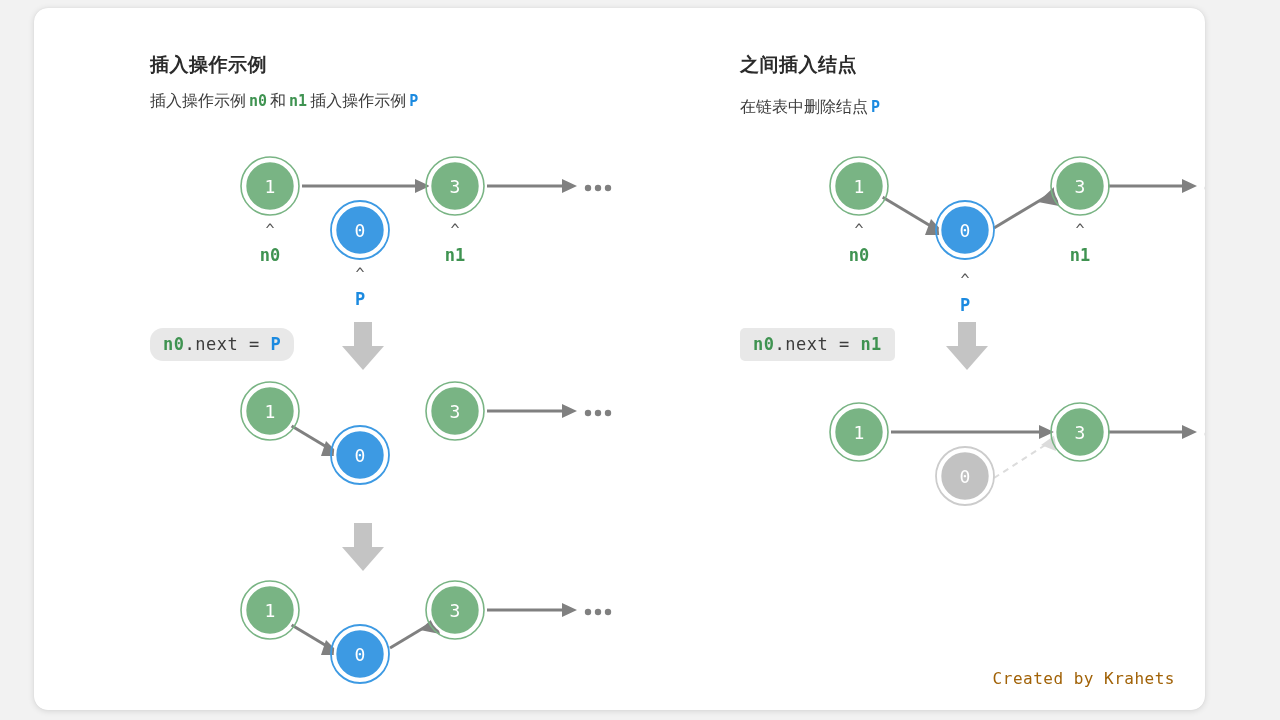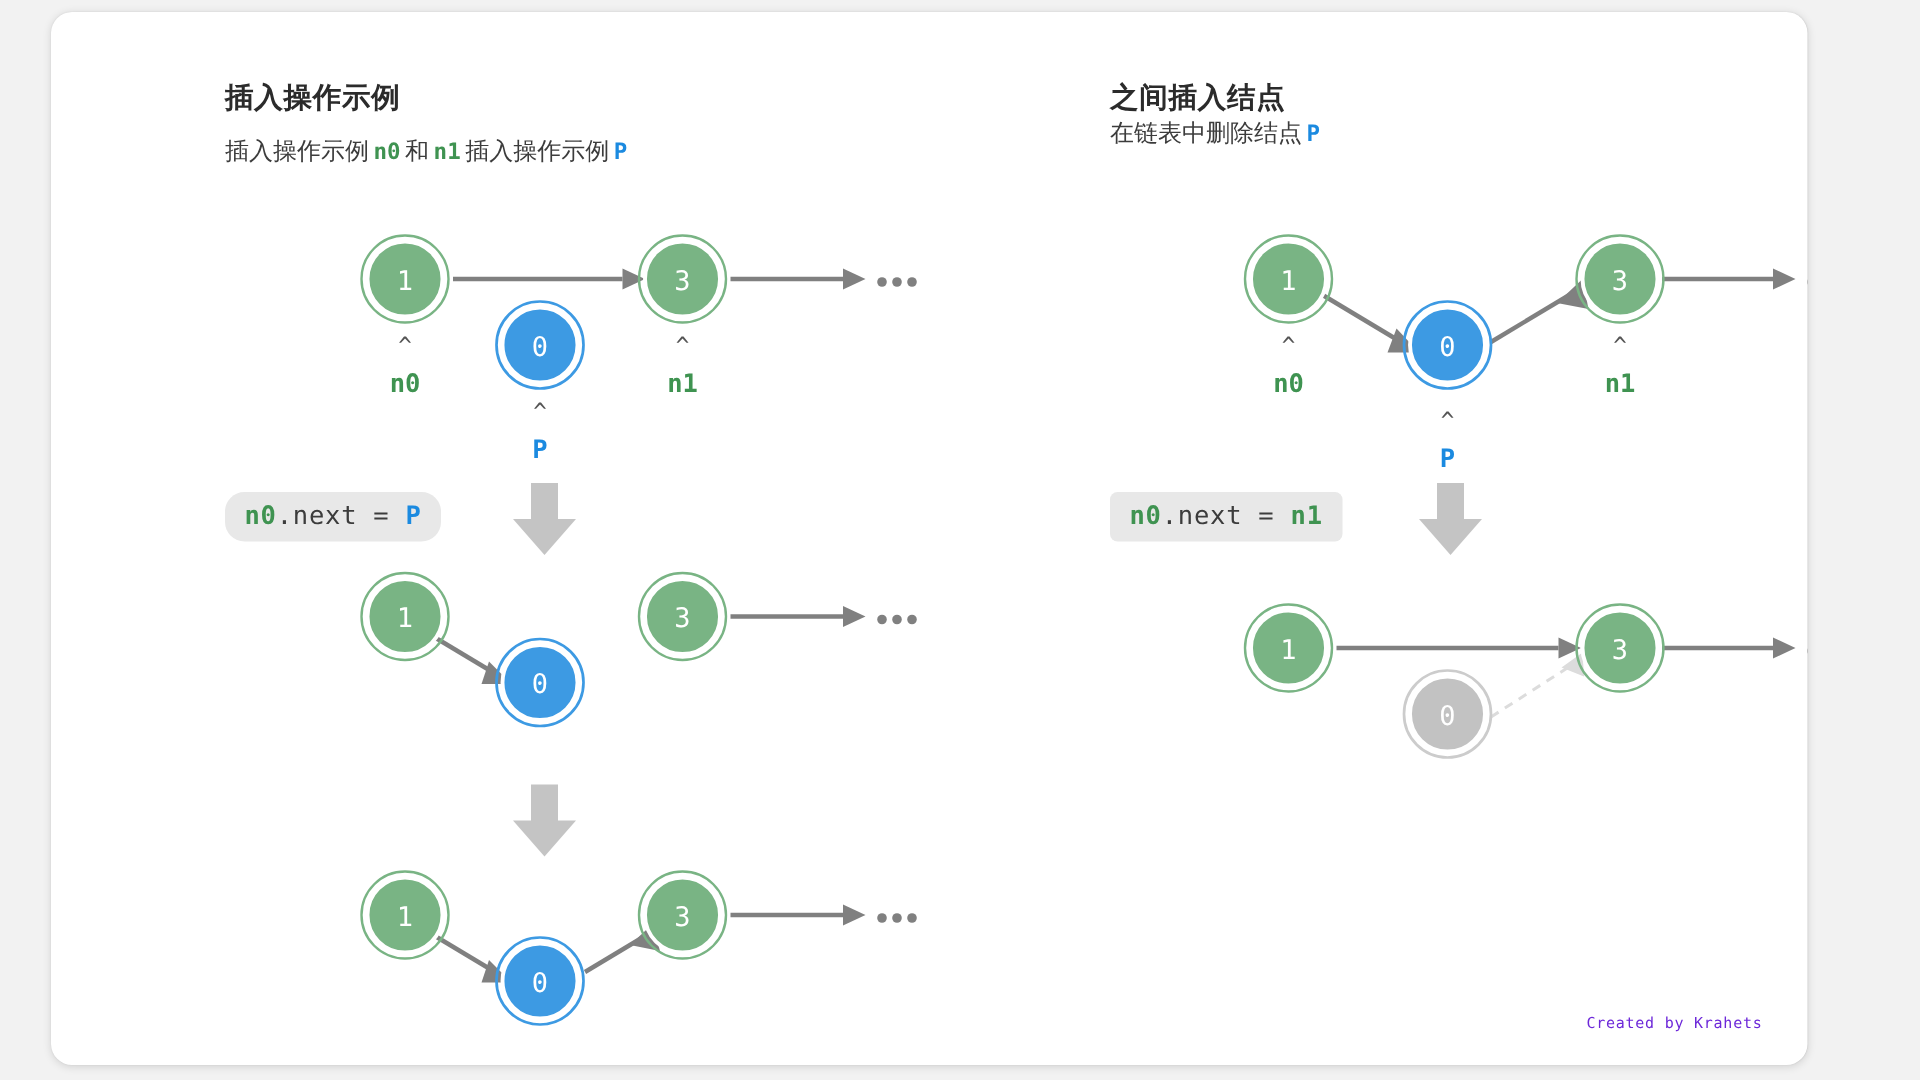--- a/index.html
+++ b/index.html
@@ -68,22 +68,22 @@
     white-space: nowrap;
     letter-spacing: 0.5px;
   }
   .code-box b { font-weight: bold; }
 
   .credit {
     position: absolute;
     right: 30px;
     bottom: 22px;
     font-family: "DejaVu Sans Mono", monospace;
-    font-size: 10px;
-    color: #6d28d9;
+    font-size: 16px;
+    color: #a16207;
     letter-spacing: 0.5px;
   }
   svg { position: absolute; overflow: visible; }
   .nodeval {
     font-family: "DejaVu Sans Mono", monospace;
     font-size: 18px;
     fill: #ffffff;
   }
   .ptr-label {
     font-family: "DejaVu Sans Mono", monospace;
@@ -232,21 +232,21 @@
         <circle cx="326" cy="86" r="25" fill="#3d9ae3" stroke="#ffffff" stroke-width="2.6"></circle>
         <text class="nodeval" x="326" y="93" text-anchor="middle">0</text>
       </g>
     </svg>
   </div>
 
   <div class="panel" id="panel-delete">
 
     <div class="panel-title" style="left:126px; top:44px;">之间插入结点</div>
 
-    <div class="panel-subtitle" style="left:126px; top:71px;"><span>在链表中删除结点</span><span class="mono c-blue">P</span>
+    <div class="panel-subtitle" style="left:126px; top:89px;"><span>在链表中删除结点</span><span class="mono c-blue">P</span>
     </div>
 
     <svg id="del-s1" style="left:0px; top:130px;" width="680" height="190">
       <g>
         <line x1="265" y1="57" x2="320" y2="90" stroke="#808080" stroke-width="3"></line>
         <polygon points="317,81 332,97 311,97" fill="#808080"></polygon>
       </g>
       <g>
         <line x1="380" y1="90" x2="435" y2="57" stroke="#808080" stroke-width="3"></line>
         <polygon points="441,48 445,68 424,64" fill="#808080"></polygon>

